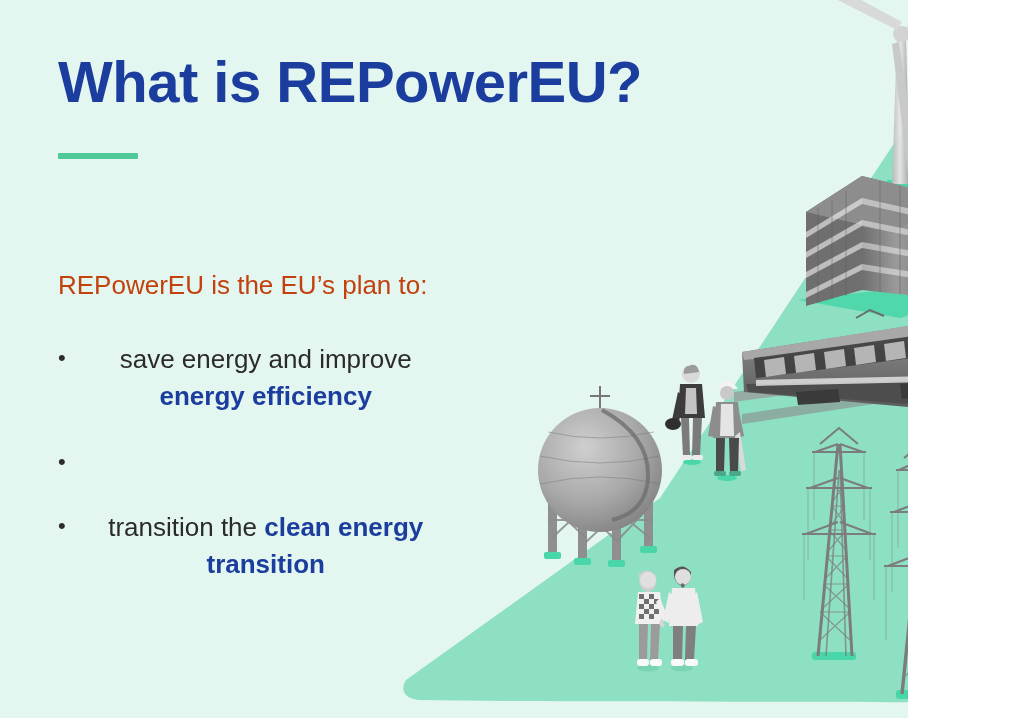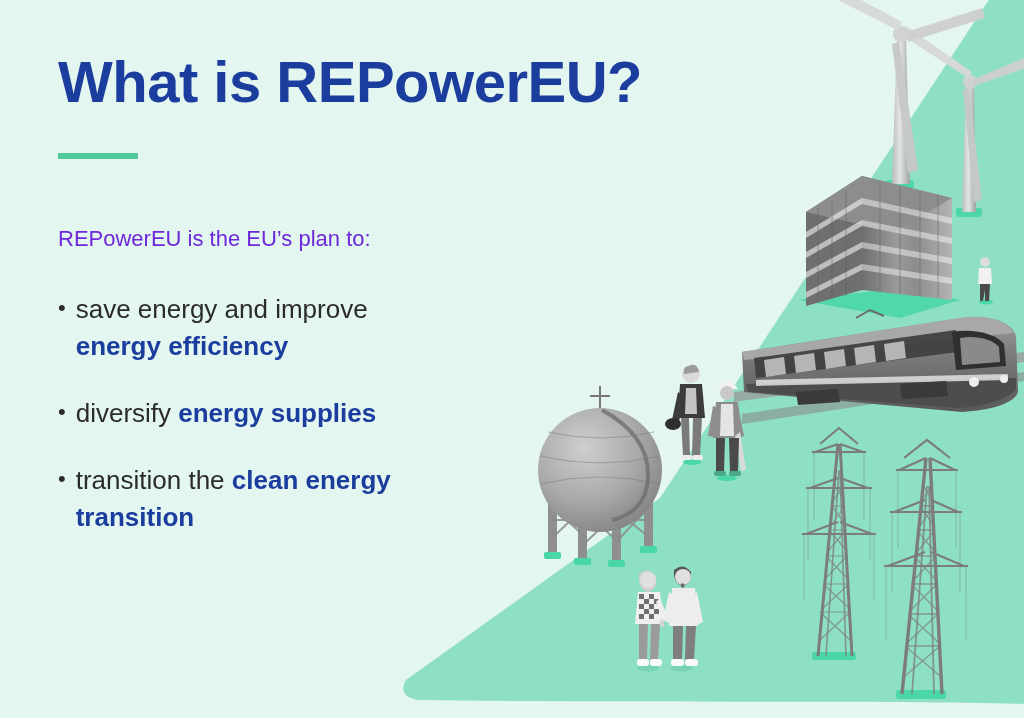--- a/index.html
+++ b/index.html
@@ -1,21 +1,21 @@
 <!DOCTYPE html>
 <html><head>
 <meta charset="utf-8">
 <style>
   html, body {
     margin: 0; padding: 0;
     background: #ffffff;
   }
   #slide {
     position: relative;
-    width: 1024px;
+    width: 908px;
     height: 718px;
     overflow: hidden;
     background: #e4f6f0;
     font-family: "Liberation Sans", sans-serif;
   }
   
   #art {
     position: absolute;
     inset: 0;
     width: 1024px;
@@ -39,23 +39,23 @@
     white-space: nowrap;
   }
   .accent-rule {
     width: 80px;
     height: 6px;
     background: #4fc99a;
     border-radius: 1px;
     margin-top: 40px;
   }
   .intro {
-    margin-top: 66px;
-    font-size: 22px;
-    color: #6d28d9;
+    margin-top: 110px;
+    font-size: 26px;
+    color: #c2410c;
     line-height: 1.3;
     white-space: nowrap;
   }
   .bullets {
     margin-top: 38px;
   }
   .bullet {
     display: flex;
     align-items: flex-start;
     margin-bottom: 30px;
@@ -63,21 +63,21 @@
     color: #2b2b2b;
     line-height: 1.42;
   }
   .bullet .dot {
     flex: 0 0 auto;
     margin-right: 10px;
     color: #2b2b2b;
     font-size: 22px;
     line-height: 1.55;
   }
-  .bullet .txt { flex: 1 1 auto; max-width: 380px; }
+  .bullet .txt { flex: 1 1 auto; max-width: 380px; text-align: center; }
   .hl { color: #1b3d9e; font-weight: bold; }
 </style>
 </head>
 <body>
 
 <div id="slide">
 
   <svg id="art" viewBox="0 0 1024 718">
     <defs>
 
@@ -380,21 +380,20 @@
 
     <div class="bullets">
 
       <div class="bullet">
         <span class="dot">•</span>
         <span class="txt"><span>save energy and improve </span><span class="hl">energy efficiency</span></span>
       </div>
 
       <div class="bullet">
         <span class="dot">•</span>
-        <span class="txt"><span>diversify </span><span class="hl">energy supplies</span></span>
       </div>
 
       <div class="bullet">
         <span class="dot">•</span>
         <span class="txt"><span>transition the </span><span class="hl">clean energy transition</span></span>
       </div>
 
     </div>
   </div>
 

